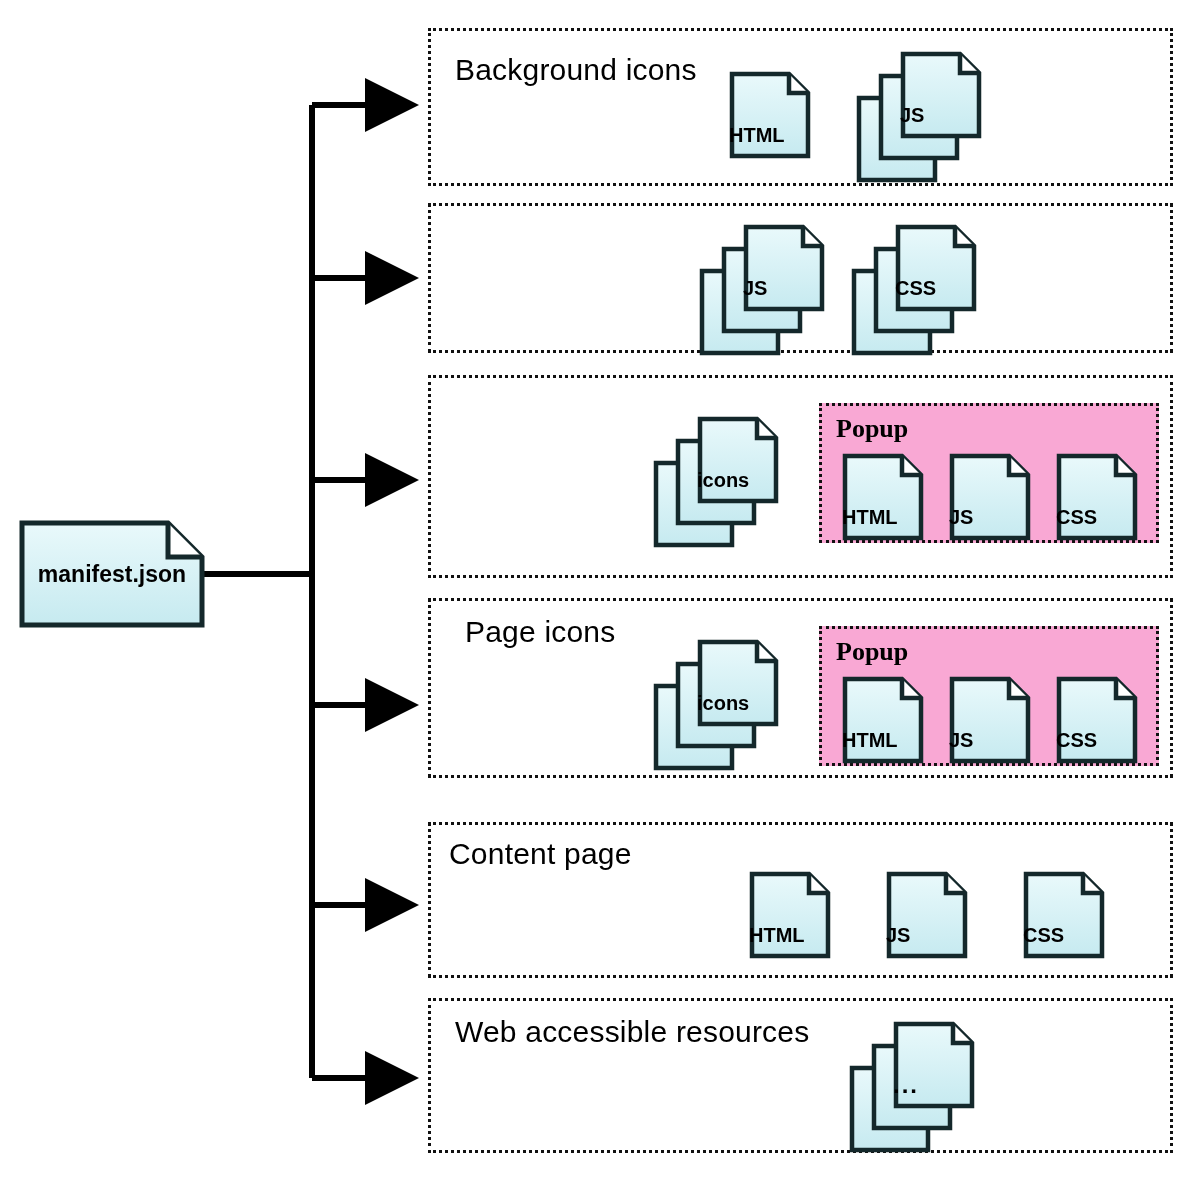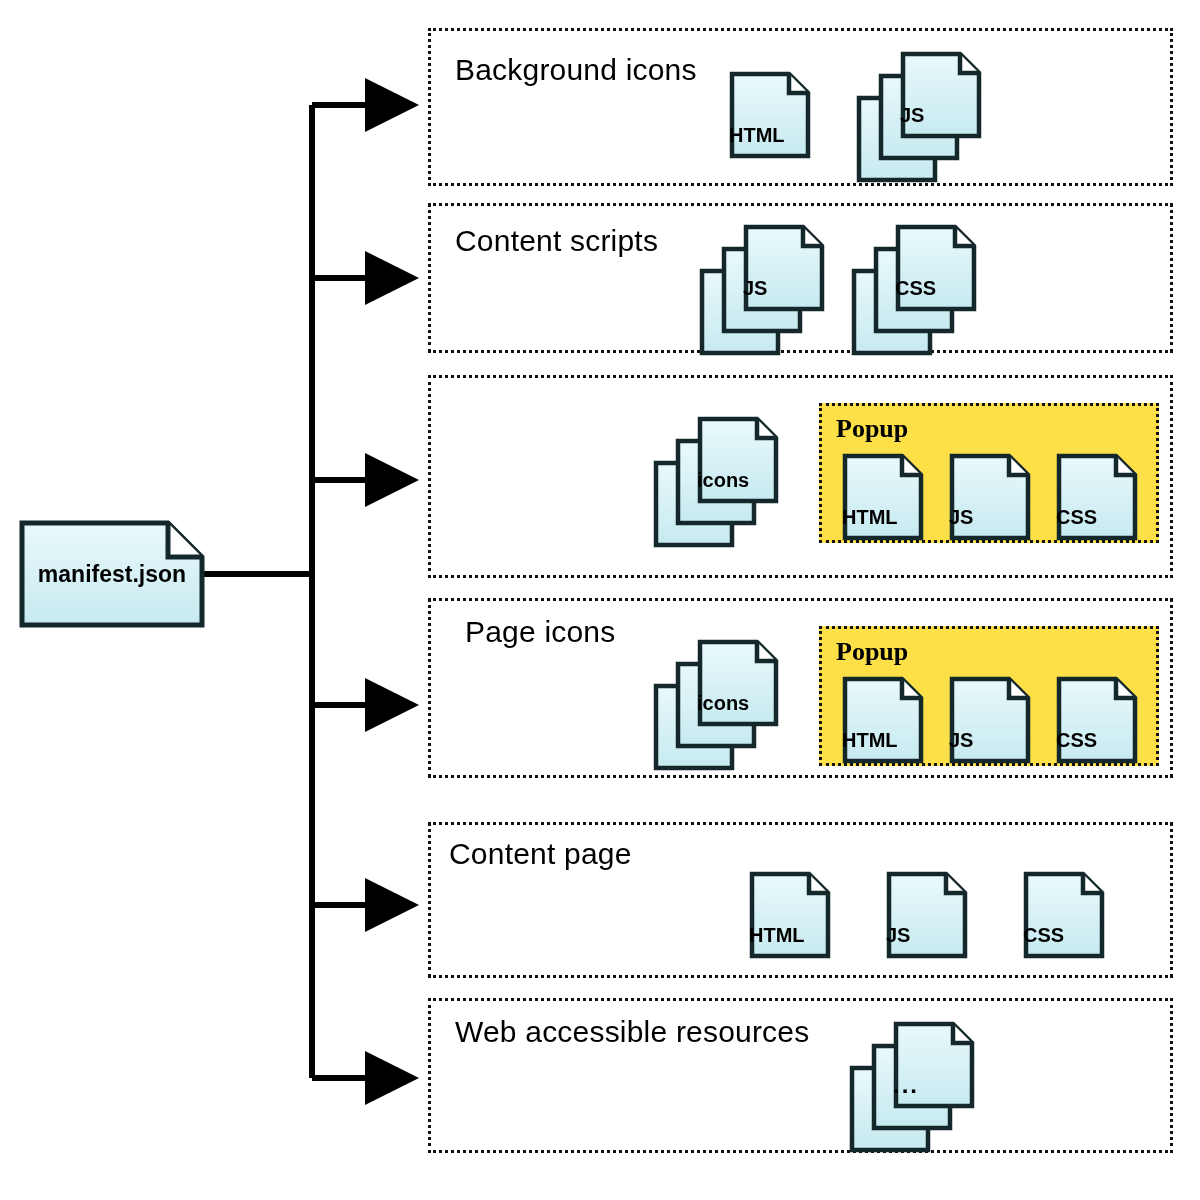--- a/index.html
+++ b/index.html
@@ -24,21 +24,21 @@
     font-size:30px;
     font-weight:400;
     letter-spacing:.2px;
     white-space:nowrap;
   }
 
   
   .popup-box{
     position:absolute;
     border:3px dotted #111111;
-    background:#fde047;
+    background:#f9a8d4;
     box-sizing:border-box;
   }
   .popup-label{
     position:absolute;
     font-family:"Liberation Serif",serif;
     font-size:26px;
     font-weight:700;
     color:#000000;
     white-space:nowrap;
   }
@@ -157,21 +157,20 @@
         <svg viewBox="0 0 82 88">
           <path d="M3,3 L60,3 L79,22 L79,85 L3,85 Z" fill="url(#g1)" stroke="#14282b" stroke-width="4.5" stroke-linejoin="miter"></path>
           <path d="M60,3 L60,22 L79,22" fill="#ffffff" stroke="#14282b" stroke-width="4.5" stroke-linejoin="miter"></path>
         </svg>
         <div class="doc-text">JS</div>
       </div>
     </div>
   </div>
 
   <div class="section" style="left:428px;top:203px;width:745px;height:150px;">
-    <div class="section-label" style="left:24px;top:18px;">Content scripts</div>
 
     <div class="stack" style="left:268px;top:18px;">
       <div class="doc layer0">
         <svg viewBox="0 0 82 88">
             <path d="M3,3 L60,3 L79,22 L79,85 L3,85 Z" fill="url(#g1)" stroke="#14282b" stroke-width="4.5" stroke-linejoin="miter"></path>
           </svg>
       </div>
       <div class="doc layer1">
         <svg viewBox="0 0 82 88">
             <path d="M3,3 L60,3 L79,22 L79,85 L3,85 Z" fill="url(#g1)" stroke="#14282b" stroke-width="4.5" stroke-linejoin="miter"></path>

